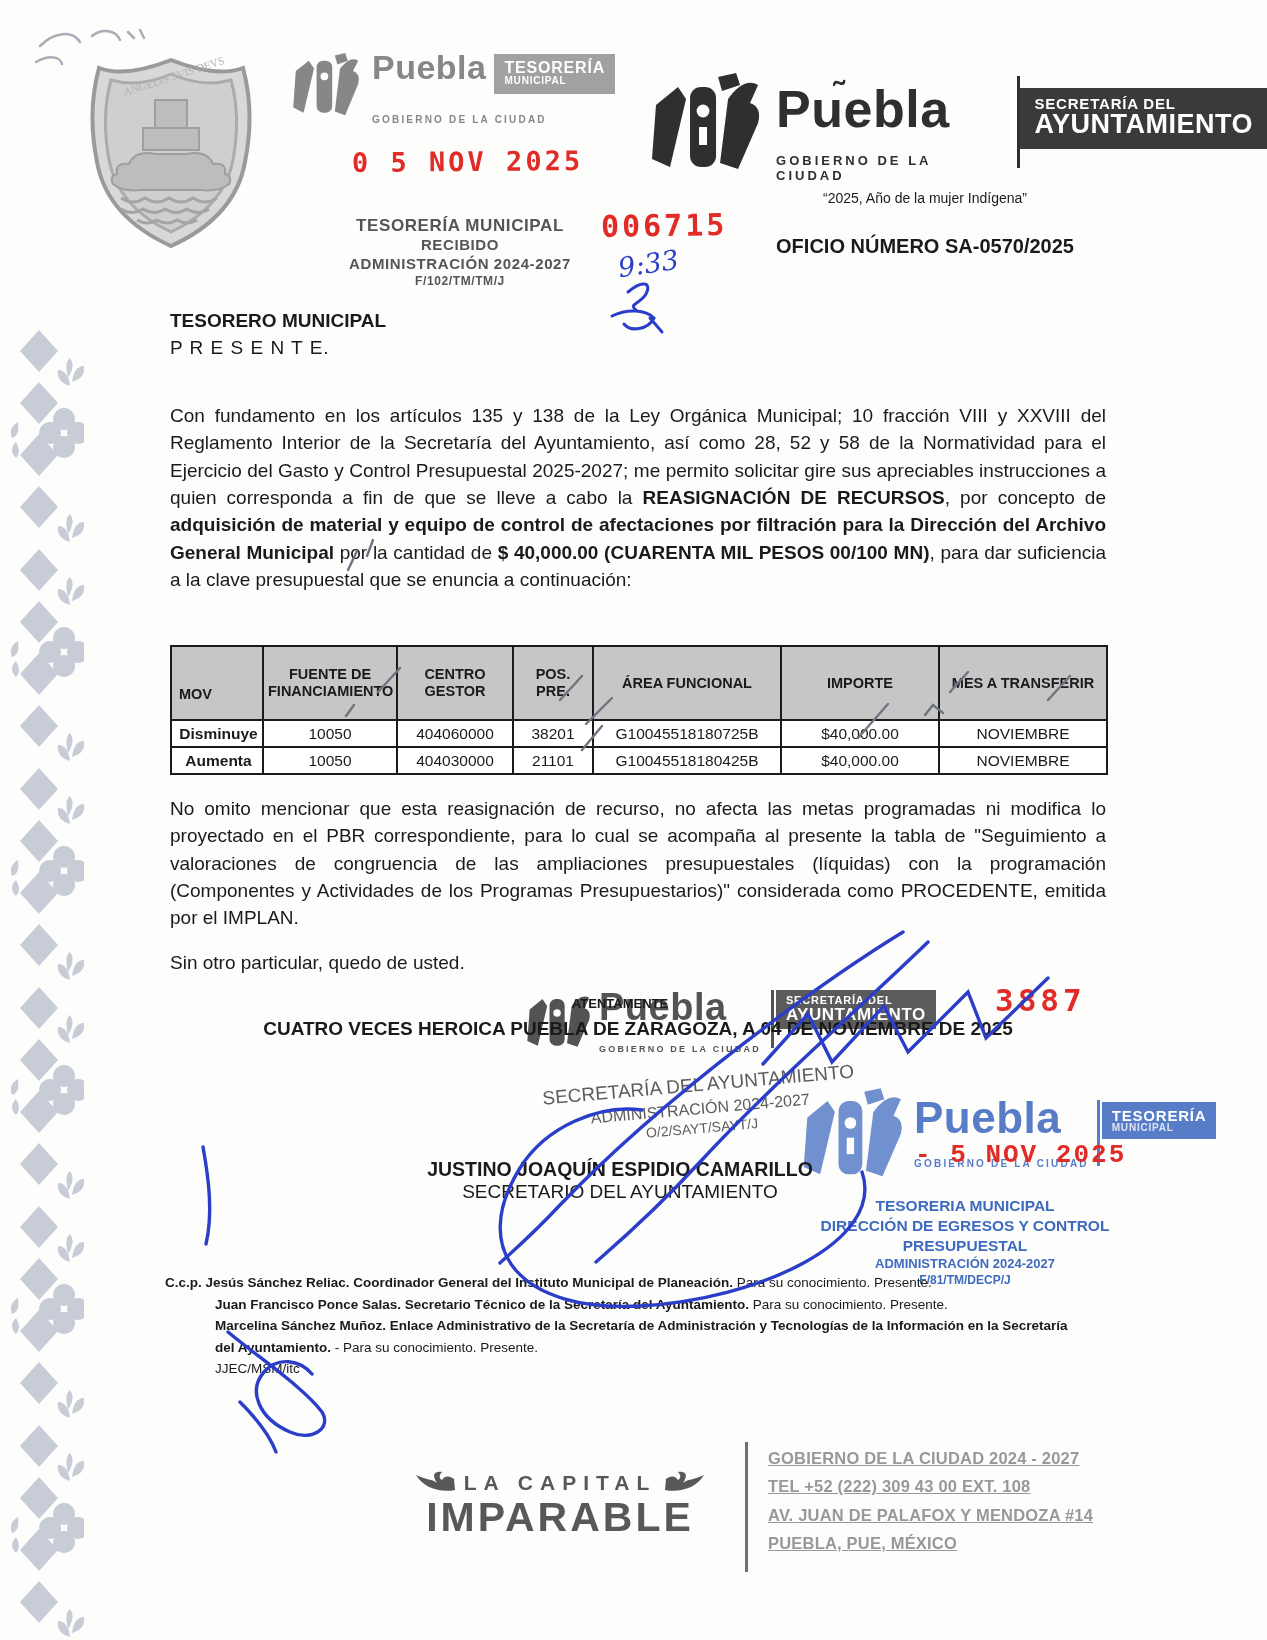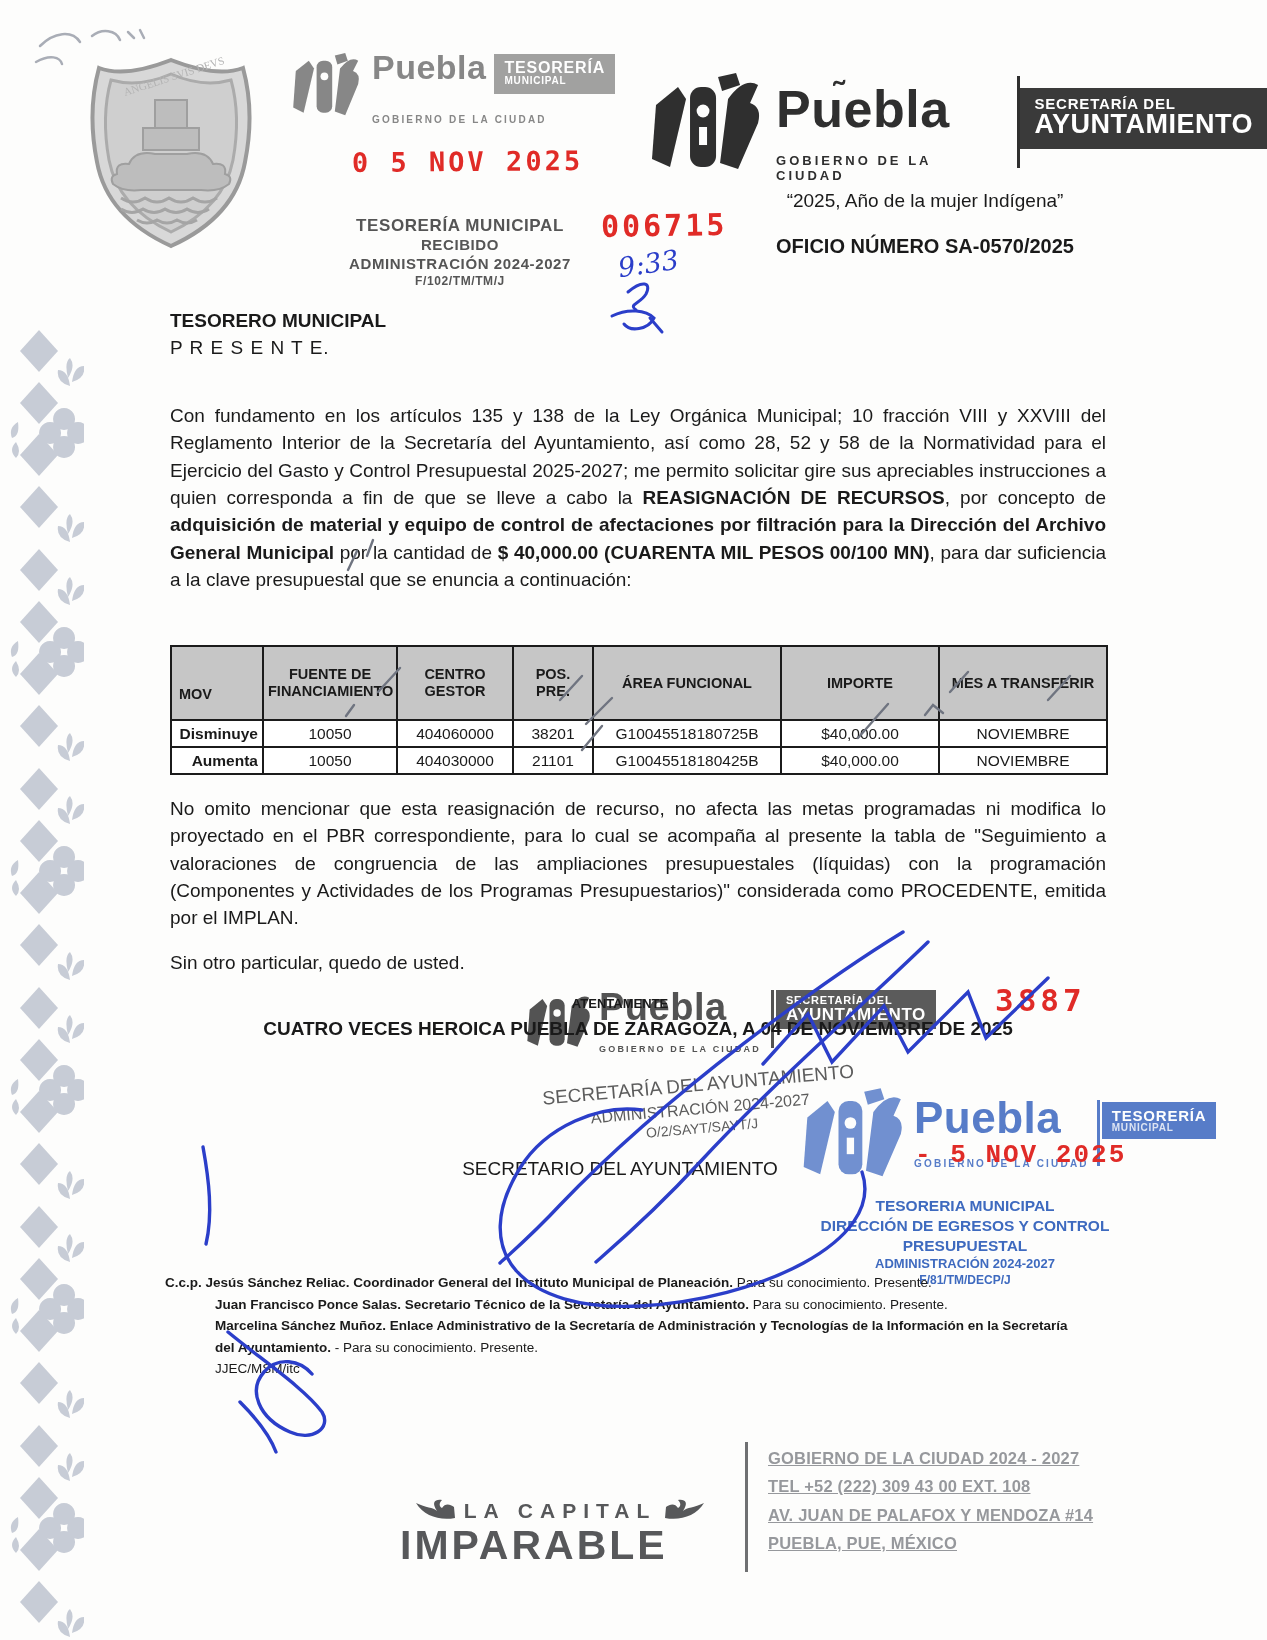--- a/index.html
+++ b/index.html
@@ -21,21 +21,21 @@
   .gray-stamp-text{color:#555; font-weight:bold; text-align:center; line-height:1.25; letter-spacing:.6px;}
   
   .para{width:936px; font-size:19px; line-height:1.44; text-align:justify;}
   .addr{font-size:19px; line-height:1.4; font-weight:bold;}
   
   table.doc{border-collapse:collapse; table-layout:fixed;}
   table.doc td,table.doc th{border:2px solid #1b1b1b; padding:0 4px; overflow:hidden;}
   table.doc th{background:#c6c6c6; font-size:14.5px; line-height:1.15; height:56px; vertical-align:middle; text-align:center;}
   table.doc th.mov{vertical-align:bottom; text-align:left; padding-left:7px; padding-bottom:16px;}
   table.doc td{font-size:15.5px; height:25px; text-align:center; background:#fff;}
-  table.doc td.mov{font-weight:bold; text-align:right; padding-left:7px;}
+  table.doc td.mov{font-weight:bold; text-align:center; padding-left:7px;}
   
   .sig-stamp-gray{color:#5c5c5c; transform:rotate(-5deg); text-align:center; line-height:1.35;}
   .blue-block{color:#3e6abf; font-weight:bold; text-align:center; line-height:1.3;}
   
   .ccp{font-size:13.5px; line-height:1.6; width:910px;}
   .ccp .cont{padding-left:50px;}
   
   .cap1{font-size:21px; font-weight:bold; letter-spacing:7px; color:#57585a;}
   .cap2{font-size:41px; font-weight:bold; letter-spacing:3px; color:#57585a; line-height:.95;}
   .foot-info{font-size:16.5px; color:#96989c; line-height:1.72; font-weight:bold; letter-spacing:.2px;}
@@ -151,21 +151,21 @@
         <div class="wordsub" style="font-size:13px; letter-spacing:3px;">GOBIERNO DE LA CIUDAD</div>
       </div>
       <div style="width:4px; background:#2f2f2f; height:92px; margin:4px 0 0 14px;"></div>
       <div class="logobox" style="background:#3a3a3a; margin:16px 0 0 0; padding:8px 14px 10px 14px;">
         <div class="l1" style="font-size:15px;">SECRETARÍA DEL</div>
         <div class="l2" style="font-size:27px;">AYUNTAMIENTO</div>
       </div>
     </div>
   </div>
 
-  <div class="abs" style="left:700px; top:190px; width:450px; text-align:center; font-size:19px;">“2025, Año de la mujer Indígena”</div>
+  <div class="abs" style="left:700px; top:190px; width:450px; text-align:center; font-size:14px;">“2025, Año de la mujer Indígena”</div>
   <div class="abs b" style="left:700px; top:235px; width:450px; text-align:center; font-size:20px;">OFICIO NÚMERO SA-0570/2025</div>
 
   <div class="abs addr" style="left:170px; top:308px;">
     <div>TESORERO MUNICIPAL</div>
     <div style="font-weight:normal; letter-spacing:1px;">P R E S E N T E.</div>
   </div>
 
   <div class="abs para" style="left:170px; top:402px;">
     <span>Con fundamento en los artículos 135 y 138 de la Ley Orgánica Municipal; 10 fracción VIII y XXVIII del Reglamento Interior de la Secretaría del Ayuntamiento, así como 28, 52 y 58 de la Normatividad para el Ejercicio del Gasto y Control Presupuestal 2025-2027; me permito solicitar gire sus apreciables instrucciones a quien corresponda a fin de que se lleve a cabo la </span><span class="b">REASIGNACIÓN DE RECURSOS</span><span>, por concepto de </span><span class="b">adquisición de material y equipo de control de afectaciones por filtración para la Dirección del Archivo General Municipal</span><span> por la cantidad de </span><span class="b">$ 40,000.00 (CUARENTA MIL PESOS 00/100 MN)</span><span>, para dar suficiencia a la clave presupuestal que se enuncia a continuación:</span>
   </div>
@@ -267,39 +267,40 @@
       <div class="logobox" style="background:#4a72c4; margin:14px 0 0 2px; padding:6px 10px;">
         <div class="l1" style="font-size:15px;">TESORERÍA</div>
         <div class="l1" style="font-size:10px; opacity:.8;">MUNICIPAL</div>
       </div>
     </div>
   </div>
 
   <div class="abs stamp-red" style="left:915px; top:1140px; font-size:26px; letter-spacing:2px; z-index:2;font-family:Liberation Mono, monospace;">- 5 NOV 2025</div>
 
   <div class="abs" style="left:300px; top:1158px; width:640px; text-align:center; z-index:2;">
+    <div class="b" style="font-size:19.5px;">JUSTINO JOAQUÍN ESPIDIO CAMARILLO</div>
     <div style="font-size:19px;">SECRETARIO DEL AYUNTAMIENTO</div>
   </div>
 
   <div class="abs blue-block" style="left:790px; top:1196px; width:350px; z-index:1;">
     <div style="font-size:15.5px;">TESORERIA MUNICIPAL</div>
     <div style="font-size:15.5px;">DIRECCIÓN DE EGRESOS Y CONTROL</div>
     <div style="font-size:15.5px;">PRESUPUESTAL</div>
     <div style="font-size:13px;">ADMINISTRACIÓN 2024-2027</div>
     <div style="font-size:12px;">F/81/TM/DECP/J</div>
   </div>
 
   <div class="abs ccp" style="left:165px; top:1272px; z-index:2;">
     <div><span class="b">C.c.p. Jesús Sánchez Reliac. Coordinador General del Instituto Municipal de Planeación.</span><span> Para su conocimiento. Presente.</span></div>
     <div class="cont"><span class="b">Juan Francisco Ponce Salas. Secretario Técnico de la Secretaría del Ayuntamiento.</span><span> Para su conocimiento. Presente.</span></div>
     <div class="cont"><span class="b">Marcelina Sánchez Muñoz. Enlace Administrativo de la Secretaría de Administración y Tecnologías de la Información en la Secretaría del Ayuntamiento.</span><span> - Para su conocimiento. Presente.</span></div>
     <div class="cont">JJEC/MSM/itc</div>
   </div>
 
-  <div class="abs" style="left:400px; top:1468px; width:320px; margin-top:28px;">
+  <div class="abs" style="left:400px; top:1468px; width:320px; text-align:center;">
     <div style="display:flex; align-items:center; justify-content:center; gap:8px;">
       <svg width="42" height="30" viewBox="0 0 42 30">
         <path d="M41 22 C26 25 10 20 2 7 C12 12 19 11 23 15 C17 6 21 3 28 4 C24 8 26 11 28 12 C31 7 36 8 40 11 Z" fill="#57585a"></path>
       </svg>
       <div class="cap1">LA CAPITAL</div>
       <svg width="42" height="30" viewBox="0 0 42 30" style="transform:scaleX(-1);">
         <path d="M41 22 C26 25 10 20 2 7 C12 12 19 11 23 15 C17 6 21 3 28 4 C24 8 26 11 28 12 C31 7 36 8 40 11 Z" fill="#57585a"></path>
       </svg>
     </div>
     <div class="cap2">IMPARABLE</div>

